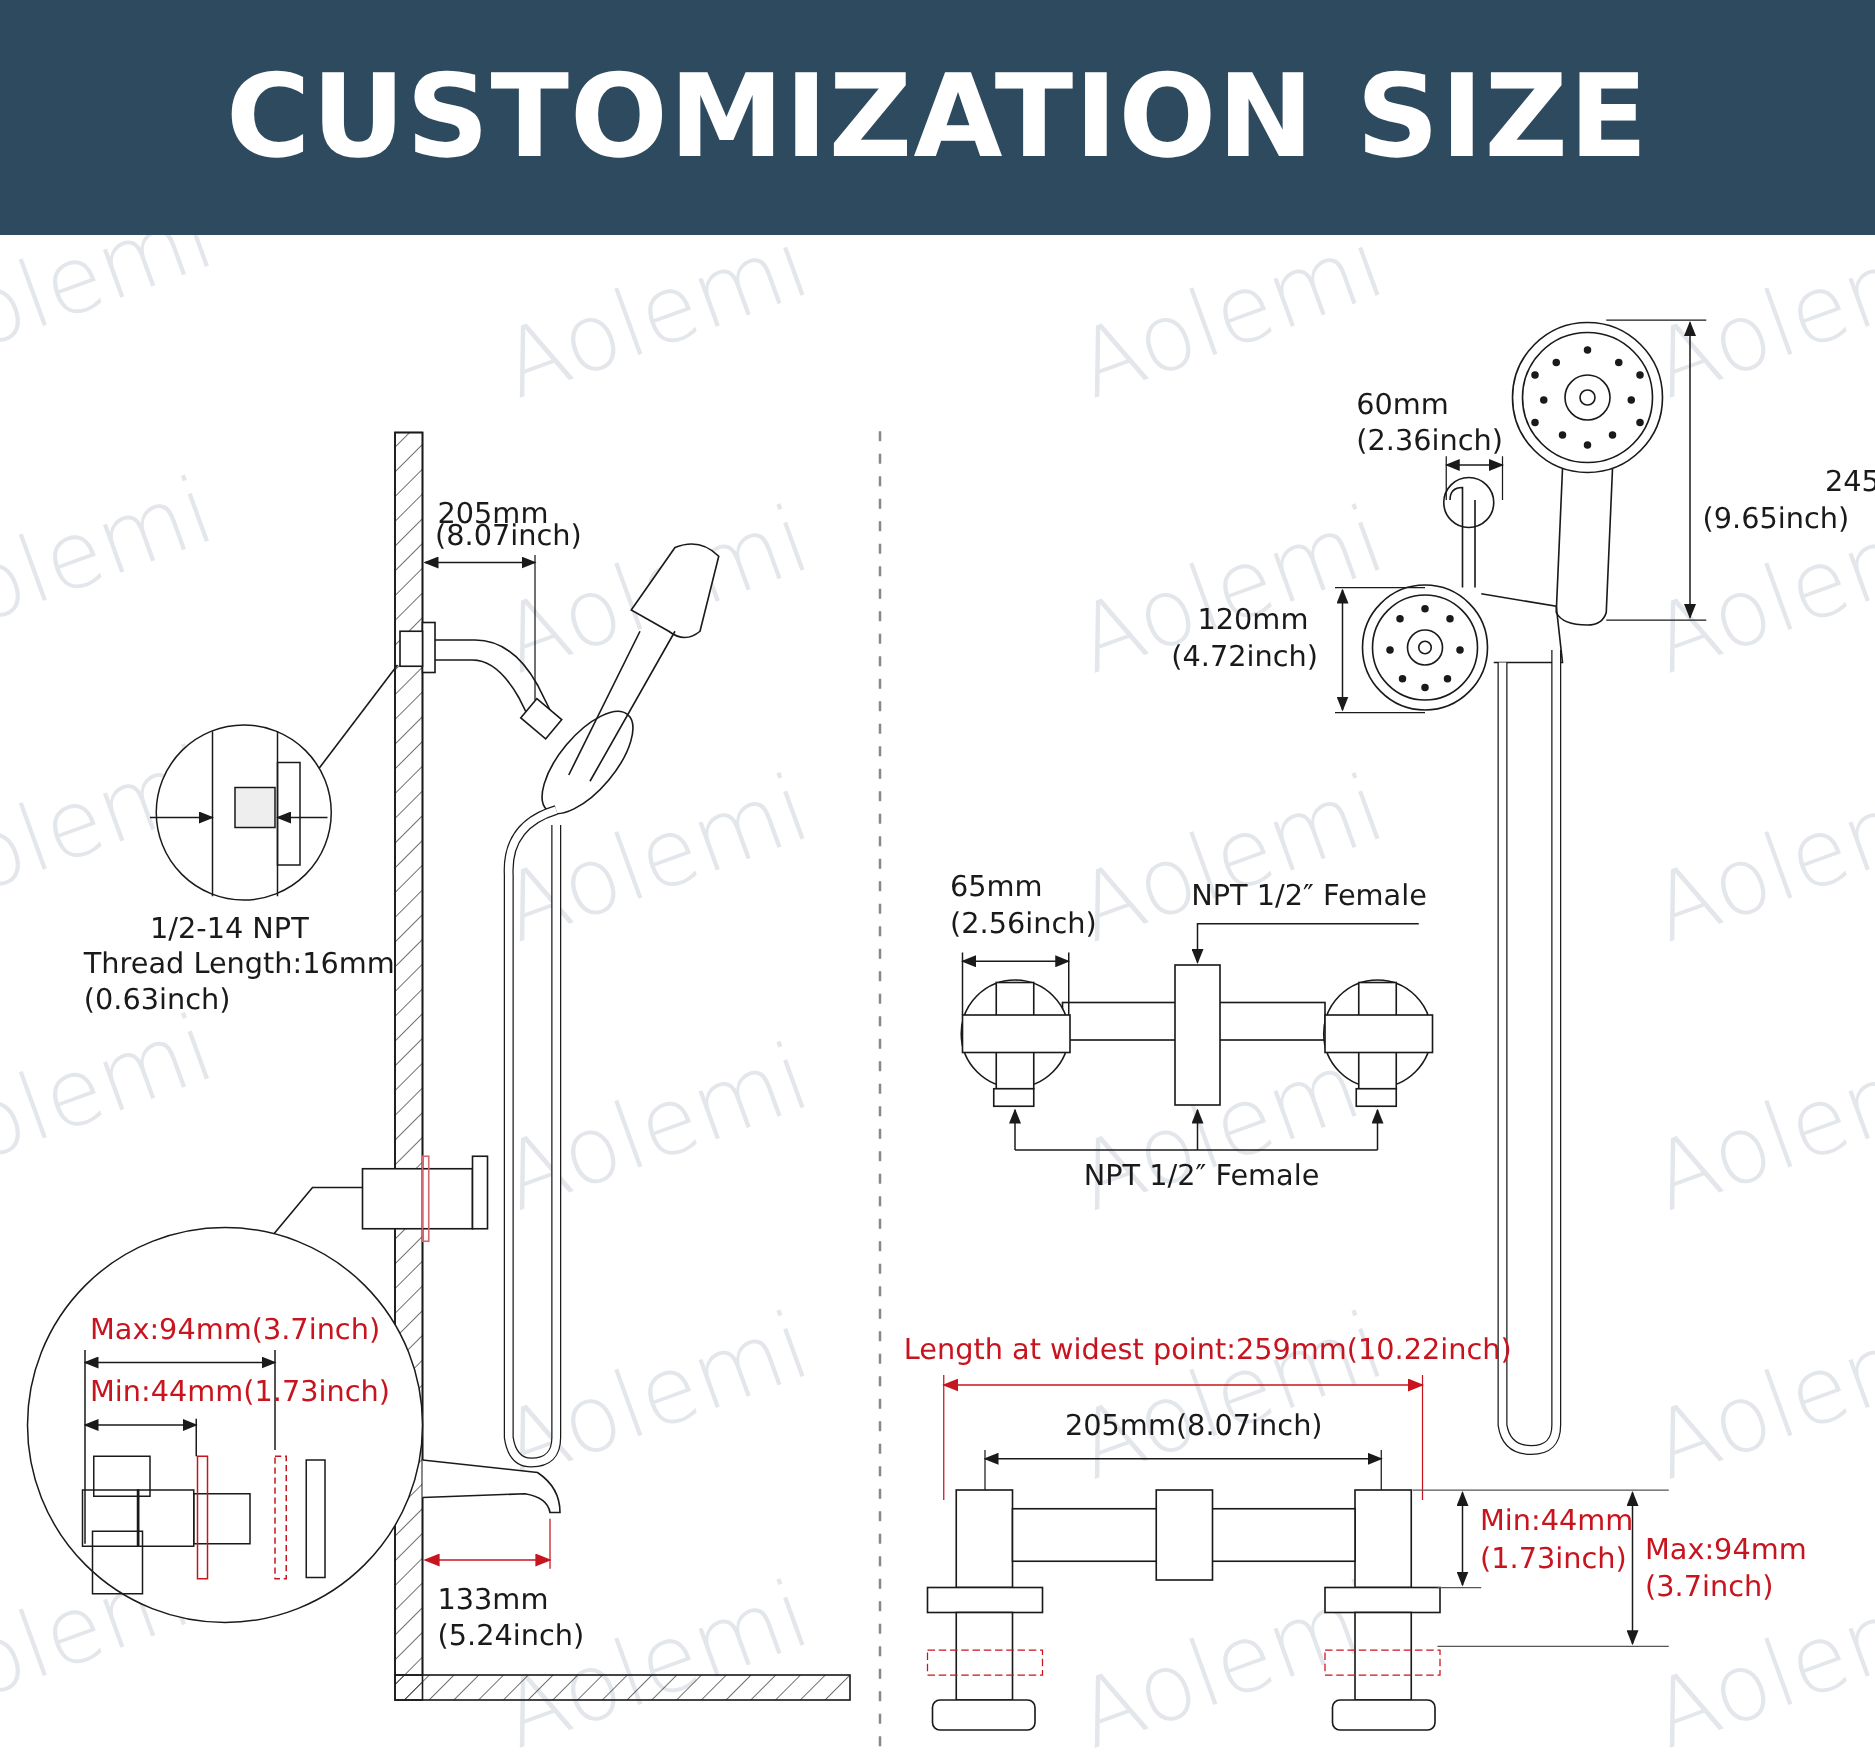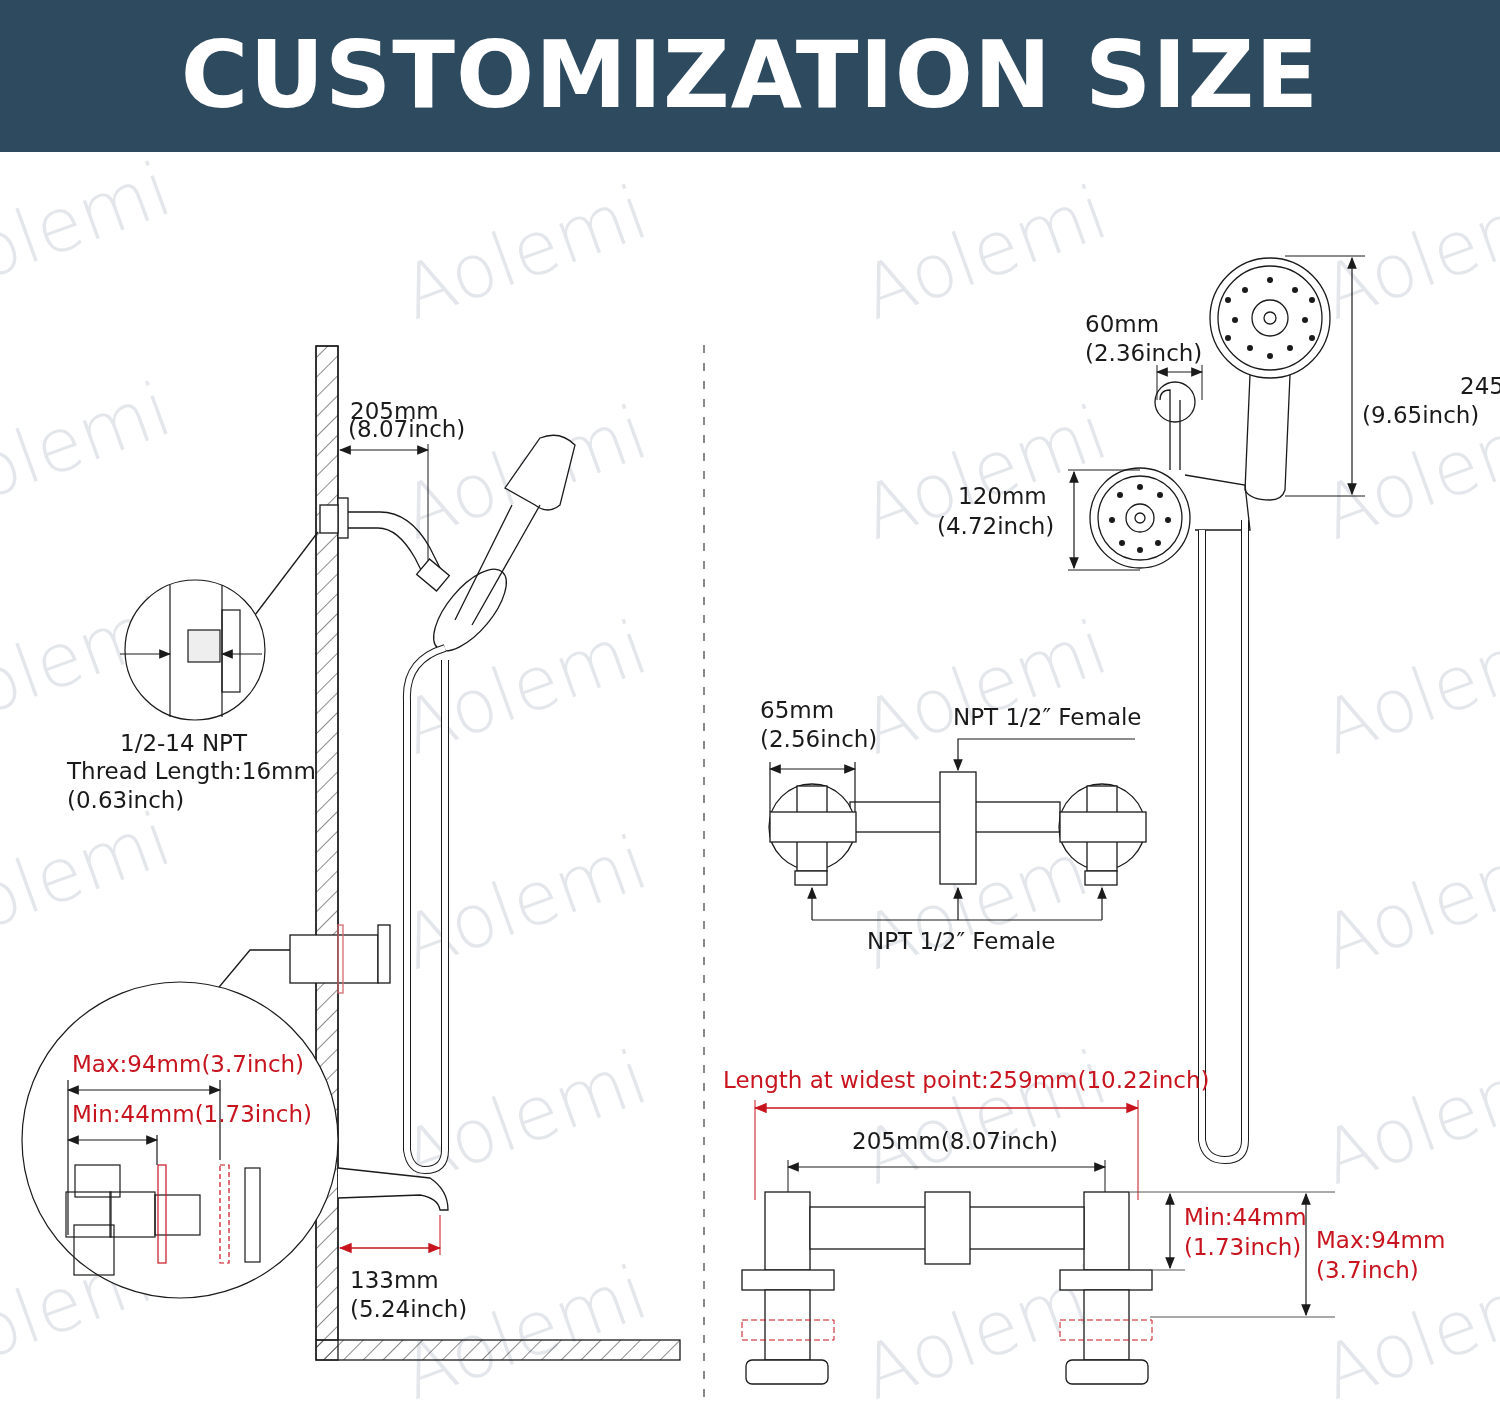--- a/index.html
+++ b/index.html
@@ -1,18 +1,18 @@
 <!DOCTYPE html>
 <html><head>
 <meta charset="utf-8">
 <style>
   html, body { margin:0; padding:0; background:#ffffff; }
   body { width:1500px; height:1404px; position:relative; overflow:hidden;
          font-family:"DejaVu Sans", sans-serif; color:#1a1a1a; }
-  .header { position:absolute; left:0; top:0; width:1500px; height:152px;
+  .header { position:absolute; left:0; top:0; width:1500px; height:188px;
             background:#2e4a5f; display:flex; align-items:center; justify-content:center; }
   .header-title { color:#ffffff; font-family:"DejaVu Sans", sans-serif; font-weight:bold;
                   font-size:92px; letter-spacing:1px; line-height:1; transform:scaleX(1.0); }
   .canvas { position:absolute; left:0; top:0; }
   .lbl { position:absolute; font-family:"DejaVu Sans", sans-serif; font-size:23px;
          color:#1a1a1a; white-space:nowrap; line-height:30px; }
   .lbl.red { color:#c8141e; }
   .watermark { position:absolute; font-family:"DejaVu Sans", sans-serif; font-size:74px;
                color:#e3e6ea; transform:rotate(-20deg); transform-origin:left bottom;
                white-space:nowrap; font-weight:200; }

